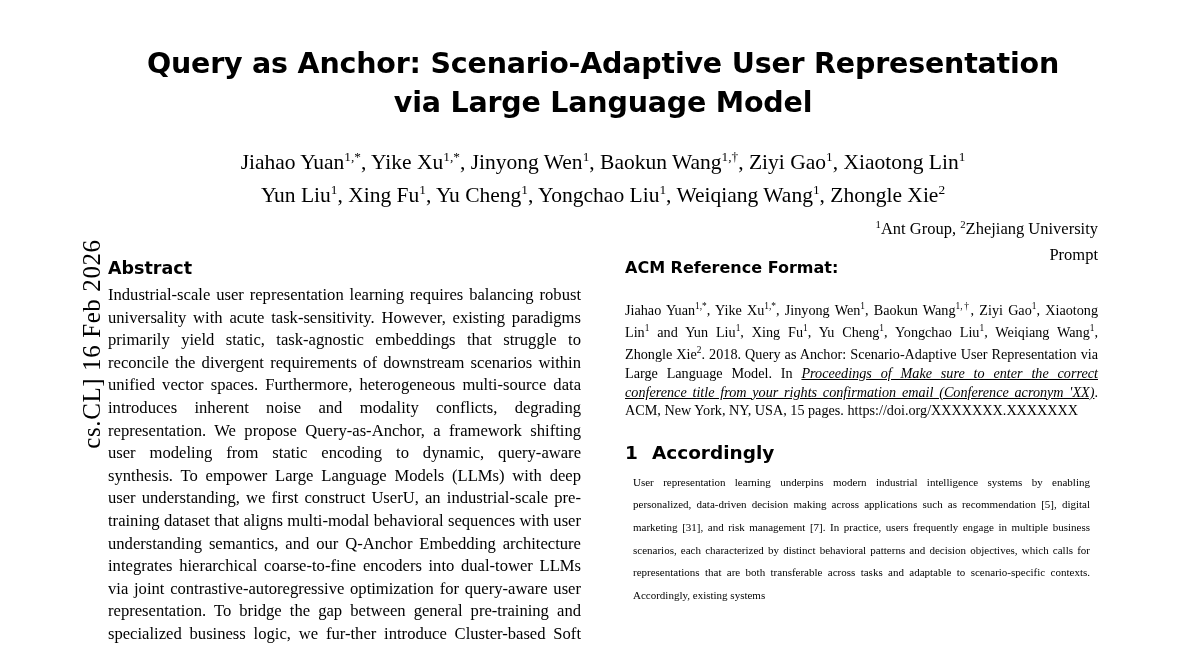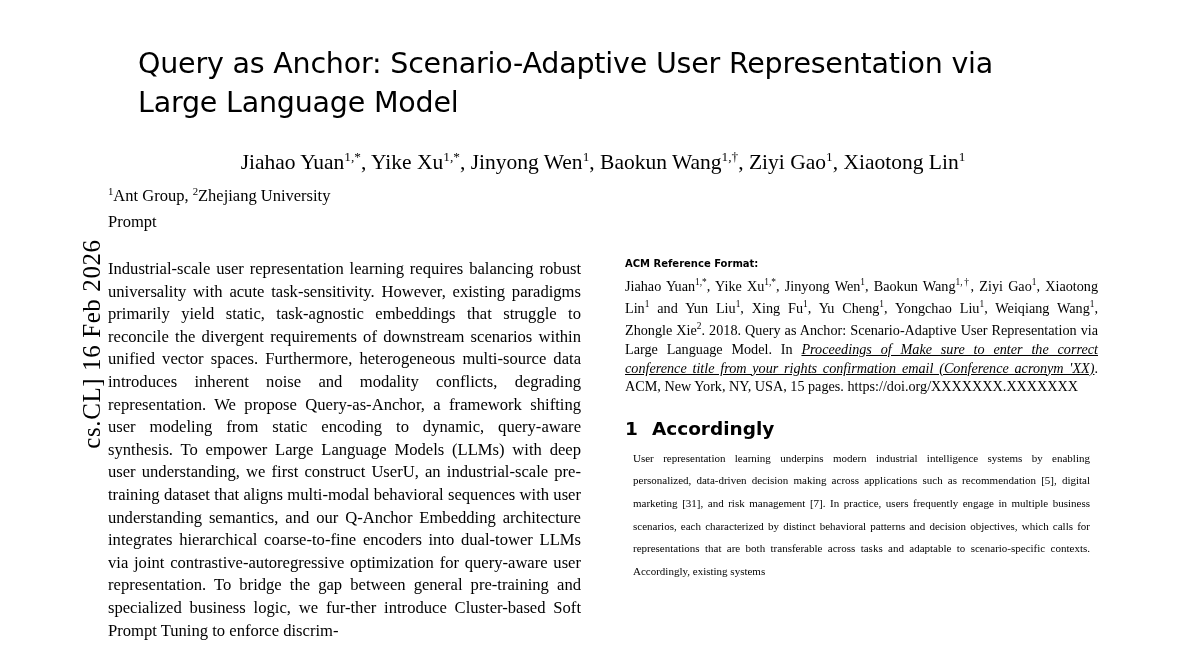--- a/index.html
+++ b/index.html
@@ -35,38 +35,39 @@
     text-align: center;
   }
   .content {
     position: absolute;
     left: 108px;
     top: 44px;
     width: 990px;
   }
   .title {
     font-family: "DejaVu Sans", sans-serif;
-    font-weight: normal;
+    font-weight: bold;
     font-size: 28.5px;
     line-height: 39px;
+    text-align: center;
     letter-spacing: -0.2px;
     margin: 0 30px;
   }
   .authors {
     margin-top: 21px;
     text-align: center;
     font-size: 21.5px;
     line-height: 28px;
   }
   .authors sup {
     font-size: 0.62em;
     vertical-align: super;
   }
   .affil {
-    text-align: left;
+    text-align: right;
     font-size: 16.5px;
     line-height: 23px;
     margin-top: 3px;
   }
   .affil sup {
     font-size: 0.65em;
     vertical-align: super;
   }
   .columns {
     position: absolute;
@@ -90,22 +91,22 @@
   }
   .abstract-body {
     font-size: 16.6px;
     line-height: 22.6px;
     text-align: justify;
     margin: 0;
   }
   .ref-head {
     font-family: "DejaVu Sans", sans-serif;
     font-weight: bold;
-    font-size: 10px;
-    margin: 0 0 4px 0;
+    font-size: 16px;
+    margin: 0 0 20px 0;
   }
   .ref-body {
     font-size: 14.2px;
     line-height: 18.6px;
     text-align: justify;
     margin: 0;
   }
   .ref-body sup {
     font-size: 0.66em;
     vertical-align: super;
@@ -134,29 +135,31 @@
 
 <div class="page">
 
   <div class="arxiv-stamp">cs.CL]  16 Feb 2026</div>
 
   <div class="content">
     <div class="title">Query as Anchor: Scenario-Adaptive User Representation via Large Language Model</div>
 
     <div class="authors">
       <div><span id="auth1">Jiahao Yuan<sup>1,*</sup>, Yike Xu<sup>1,*</sup>, Jinyong Wen<sup>1</sup>, Baokun Wang<sup>1,†</sup>, Ziyi Gao<sup>1</sup>, Xiaotong Lin<sup>1</sup></span></div>
+      <div><span id="auth2">Yun Liu<sup>1</sup>, Xing Fu<sup>1</sup>, Yu Cheng<sup>1</sup>, Yongchao Liu<sup>1</sup>, Weiqiang Wang<sup>1</sup>, Zhongle Xie<sup>2</sup></span></div>
     </div>
 
     <div class="affil"><span id="affil"><sup>1</sup>Ant Group, <sup>2</sup>Zhejiang University</span></div>
     <div class="affil">Prompt</div>
   </div>
 
   <div class="columns">
 
     <div class="col">
+      <h2 class="sec">Abstract</h2>
       <p class="abstract-body">Industrial-scale user representation learning requires balancing robust universality with acute task-sensitivity. However, existing paradigms primarily yield static, task-agnostic embeddings that struggle to reconcile the divergent requirements of downstream scenarios within unified vector spaces. Furthermore, heterogeneous multi-source data introduces inherent noise and modality conflicts, degrading representation. We propose Query-as-Anchor, a framework shifting user modeling from static encoding to dynamic, query-aware synthesis. To empower Large Language Models (LLMs) with deep user understanding, we first construct UserU, an industrial-scale pre-training dataset that aligns multi-modal behavioral sequences with user understanding semantics, and our Q-Anchor Embedding architecture integrates hierarchical coarse-to-fine encoders into dual-tower LLMs via joint contrastive-autoregressive optimization for query-aware user representation. To bridge the gap between general pre-training and specialized business logic, we fur-ther introduce Cluster-based Soft Prompt Tuning to enforce discrim-</p>
     </div>
 
     <div class="col-right">
       <div class="ref-head">ACM Reference Format:</div>
       <p class="ref-body">
         <span id="ref1">Jiahao Yuan<sup>1,*</sup>, Yike Xu<sup>1,*</sup>, Jinyong Wen<sup>1</sup>, Baokun Wang<sup>1,†</sup>, Ziyi Gao<sup>1</sup>, Xiaotong Lin<sup>1</sup> and Yun Liu<sup>1</sup>, Xing Fu<sup>1</sup>, Yu Cheng<sup>1</sup>, Yongchao Liu<sup>1</sup>, Weiqiang Wang<sup>1</sup>, Zhongle Xie<sup>2</sup>. 2018. Query as Anchor: Scenario-Adaptive User Representation via Large Language Model. In </span><i>Proceedings of Make sure to enter the correct conference title from your rights confirmation email (Conference acronym 'XX)</i><span>. ACM, New York, NY, USA, 15 pages. https://doi.org/XXXXXXX.XXXXXXX</span>
       </p>
 
       <div class="intro-head">

